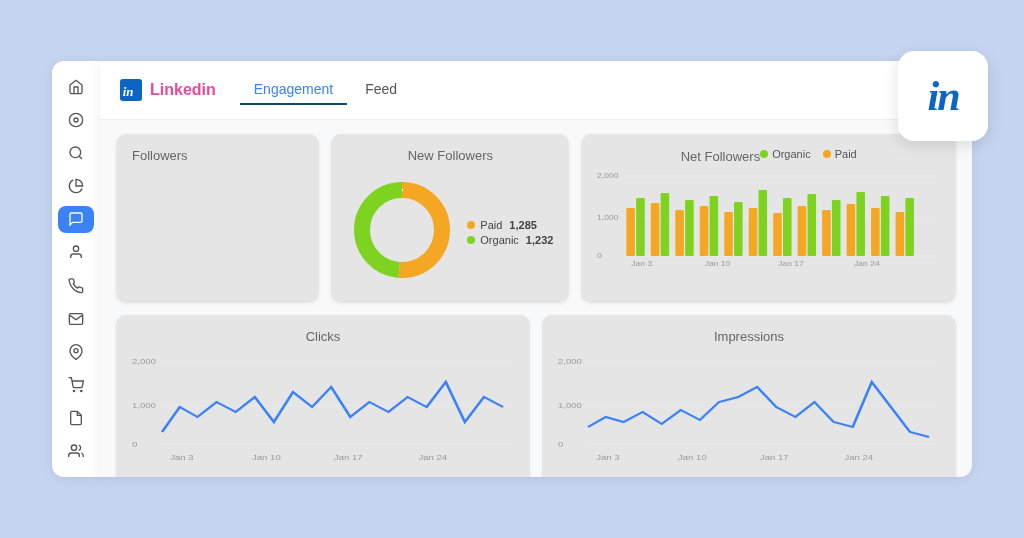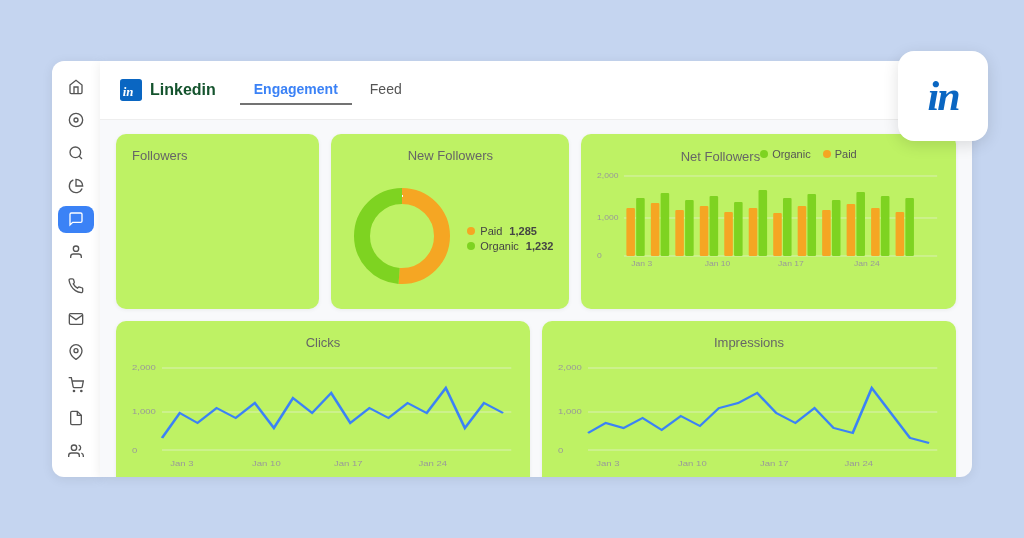--- a/index.html
+++ b/index.html
@@ -80,61 +80,60 @@
     }
 
     .linkedin-logo {
       width: 22px;
       height: 22px;
     }
 
     .brand-name {
       font-size: 16px;
       font-weight: 600;
-      color: #14532d;
+      color: #ec4899;
     }
 
     .tabs {
       display: flex;
       gap: 4px;
     }
 
     .tab {
       padding: 6px 14px;
       font-size: 14px;
       color: #555;
       cursor: pointer;
       border-bottom: 2px solid transparent;
       font-weight: 500;
     }
 
     .tab.active {
       color: #3b82f6;
-      border-bottom: 2px solid #737373;
-      font-weight: bold;
+      border-bottom: 2px solid #0c4a6e;
     }
 
     
     .dashboard {
       padding: 14px 16px;
       display: flex;
       flex-direction: column;
       gap: 12px;
       flex: 1;
     }
 
     .row {
       display: flex;
       gap: 12px;
       flex: 1;
     }
 
     
     .card {
-      background: #bef264;
+      background: #e5e5e5;
       border-radius: 10px;
       padding: 14px 16px;
       box-shadow: 0 1px 4px rgba(0,0,0,0.06);
       display: flex;
       flex-direction: column;
     }
 
     .card-title {
       font-size: 13px;
       color: #666;
@@ -151,21 +150,20 @@
       font-size: 36px;
       font-weight: 700;
       color: #1a1a1a;
       margin-top: 16px;
     }
 
     
     .card-new-followers {
       flex: 1.2;
       align-items: center;
-      gap: 6px;
     }
 
     .donut-container {
       position: relative;
       width: 110px;
       height: 110px;
       margin: 4px auto;
     }
 
     .legend-items {

